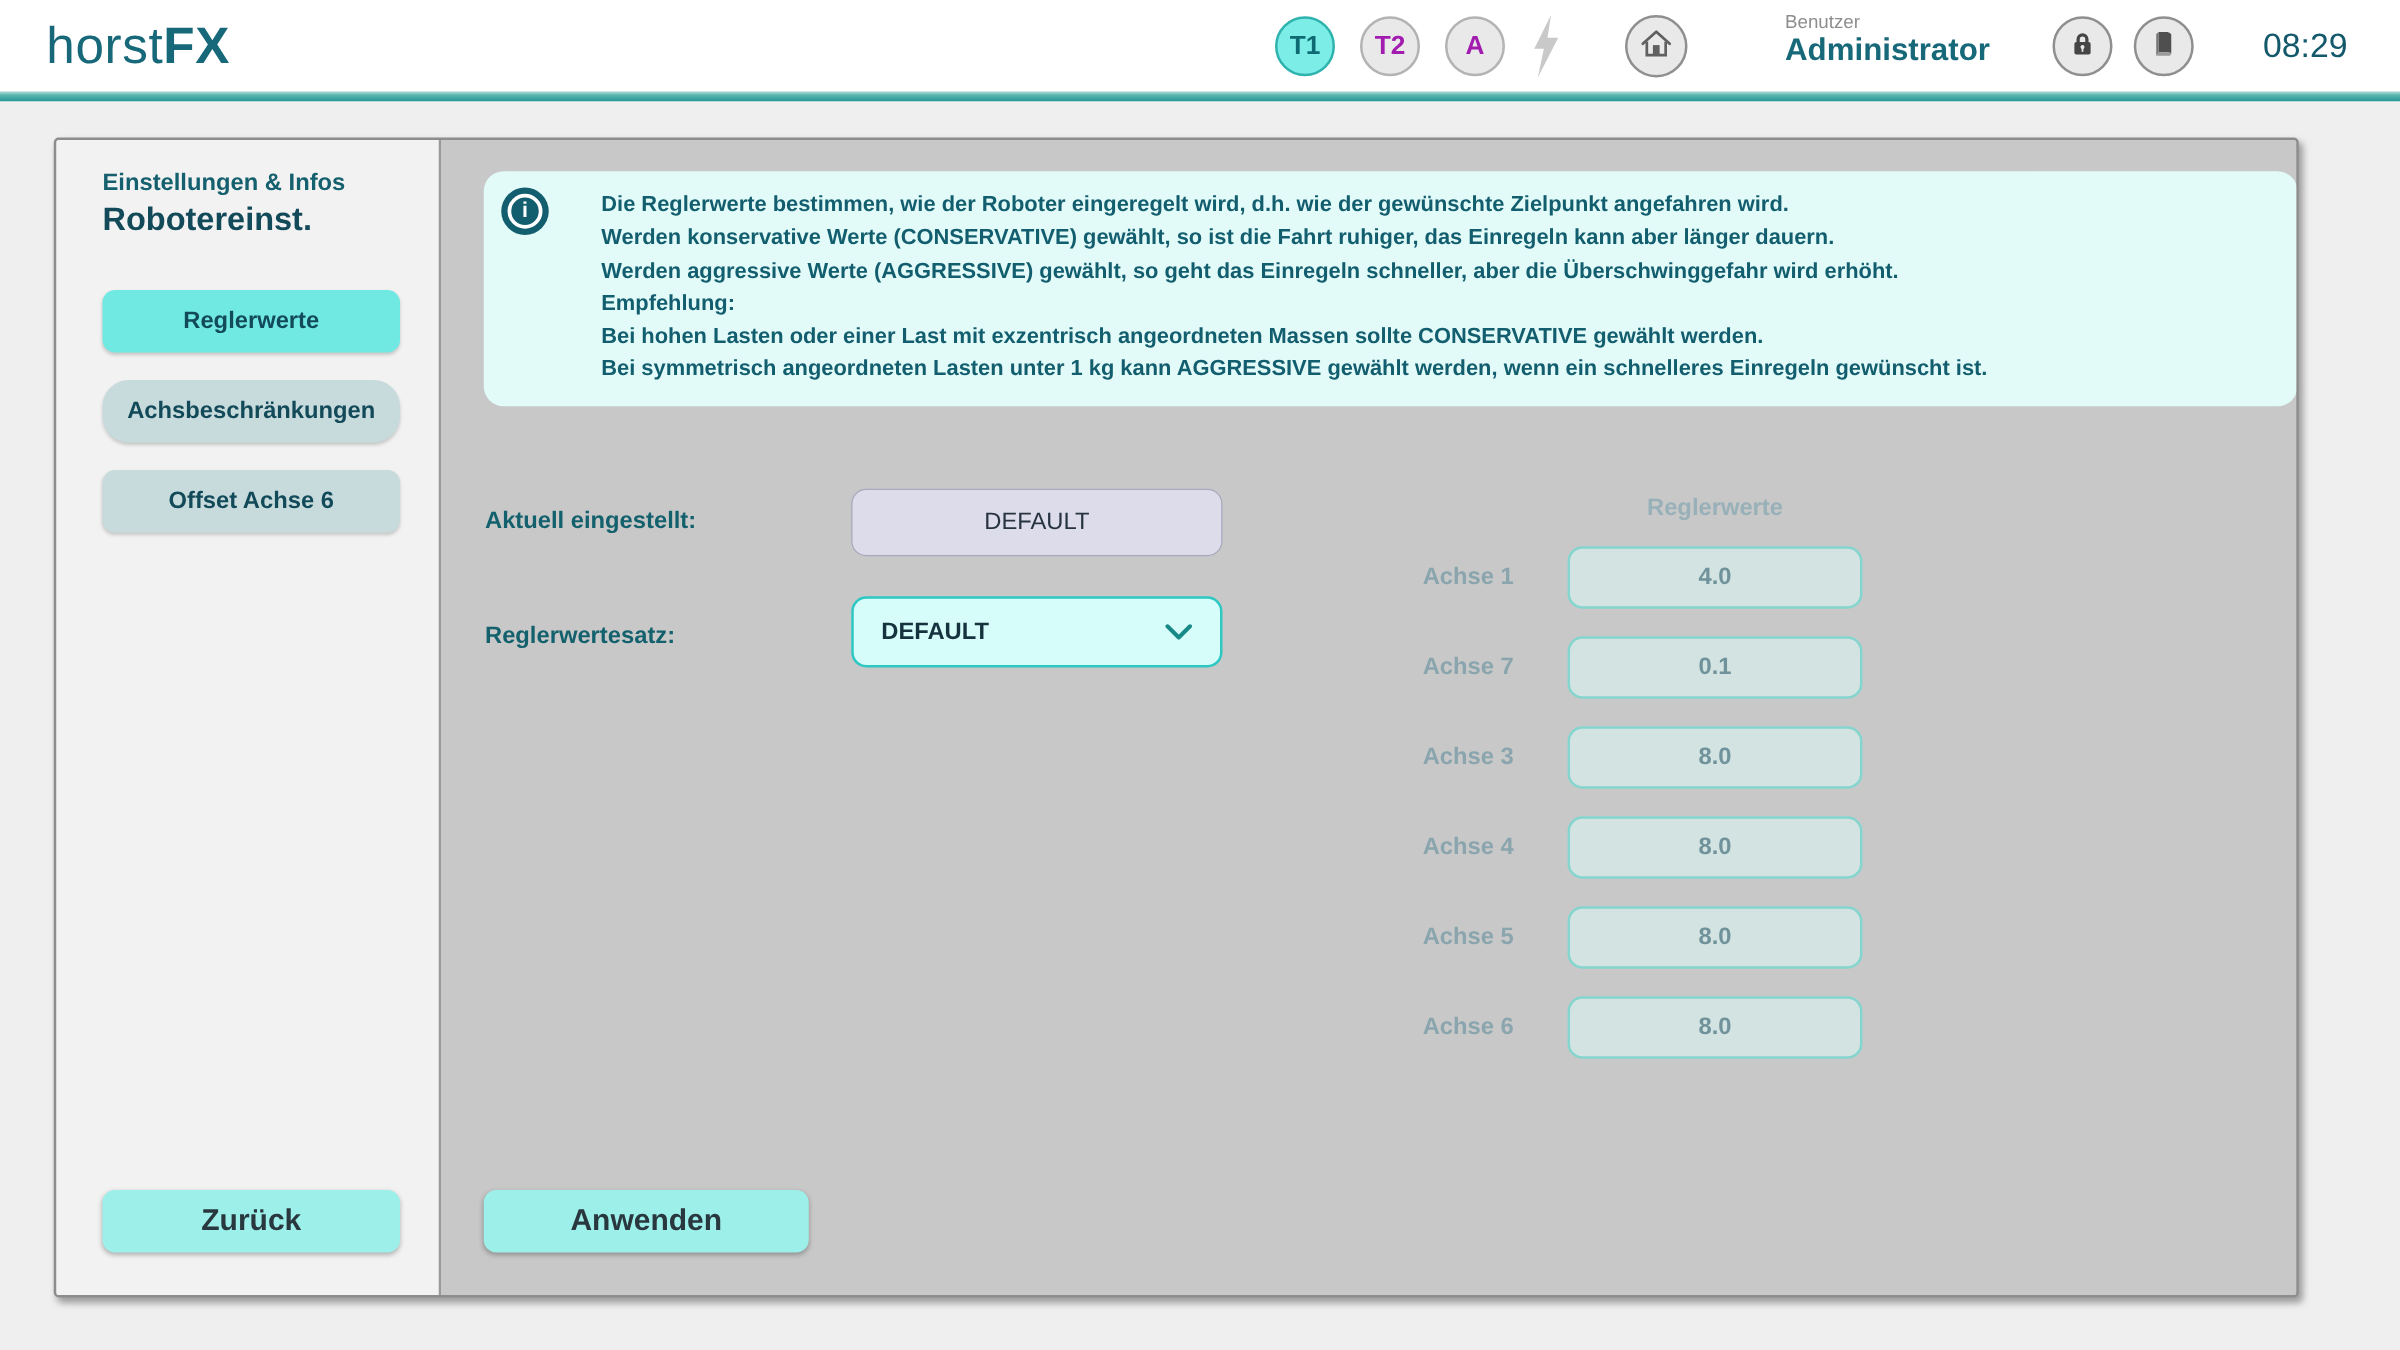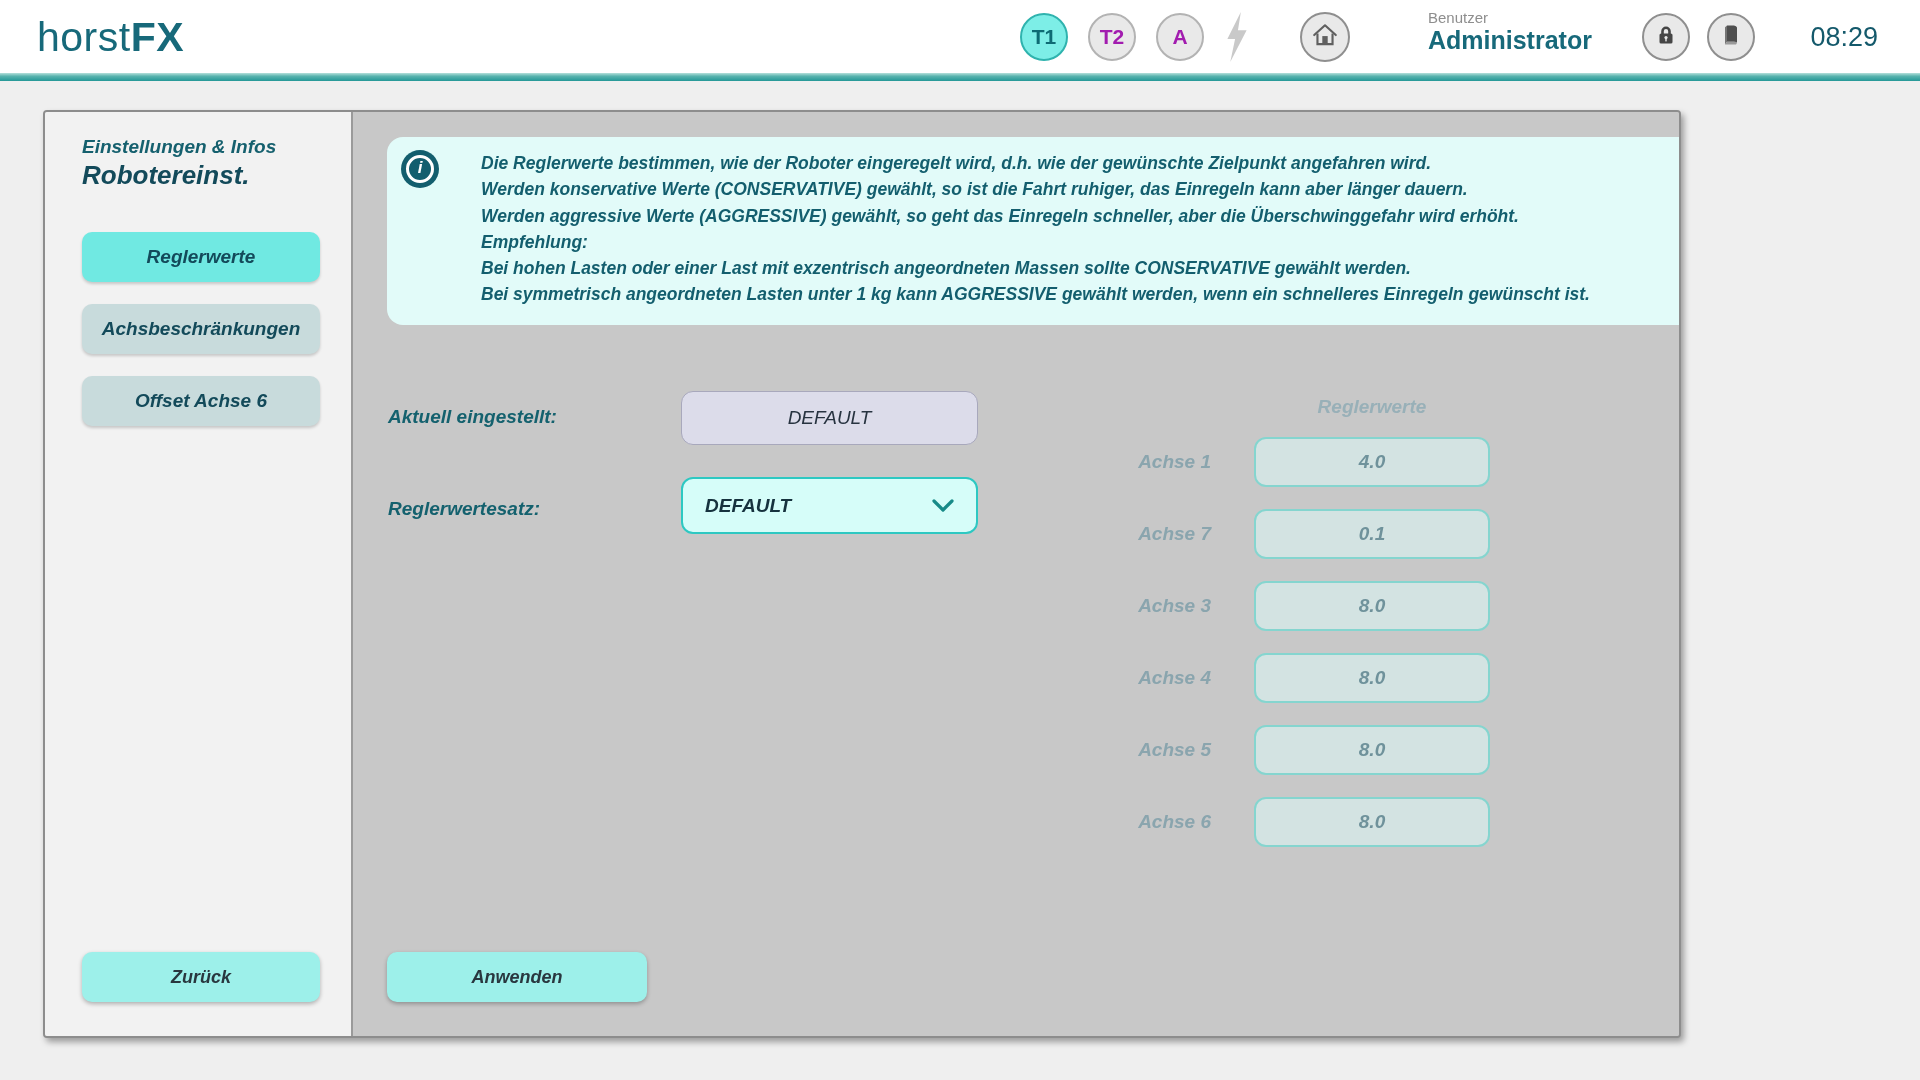--- a/index.html
+++ b/index.html
@@ -28,39 +28,39 @@
     display:flex; align-items:center; justify-content:center; }
 
   .user-block { position:absolute; left:1428px; top:9px; line-height:1.15; }
   .user-label { font-size:15px; color:#8e8e8e; font-weight:400; }
   .user-name { font-size:25px; color:#17697a; font-weight:600; }
 
   .clock { position:absolute; right:42px; top:50%; transform:translateY(-50%);
     font-size:27px; color:#14596b; font-weight:500; }
 
   
-  .panel { position:absolute; left:43px; top:110px; width:1638px; height:928px;
+  .panel { position:absolute; left:43px; top:110px; width:1796px; height:928px;
     border:2px solid #8d8d8d; border-radius:4px; display:flex;
-    box-shadow:3px 4px 6px rgba(0,0,0,0.35); background:#c8c8c8; overflow:hidden;font-style:italic; }
+    box-shadow:3px 4px 6px rgba(0,0,0,0.35); background:#c8c8c8; overflow:hidden; }
 
   .sidebar { position:relative; width:308px; background:#f2f2f2;
     border-right:2px solid #9a9a9a; flex:0 0 308px; }
   .section-title { position:absolute; left:37px; top:24px; font-size:19px; font-weight:600; color:#15606e; }
   .page-title { position:absolute; left:37px; top:48px; font-size:26px; font-weight:800; color:#134a5a; }
 
   .nav-btn { position:absolute; left:37px; width:238px; height:50px; border-radius:10px;
     display:flex; align-items:center; justify-content:center;
     font-size:19px; font-weight:600; color:#134a5a; cursor:pointer;
     box-shadow:0 2px 3px rgba(0,0,0,0.18); }
   .nav-active { background:#70e9e2; }
   .nav-inactive { background:#c8dbdc; }
 
   .action-btn { position:absolute; height:50px; border-radius:10px; background:#9df0ea;
     display:flex; align-items:center; justify-content:center;
-    font-size:18px; font-weight:600; color:#29373f; cursor:pointer;
+    font-size:24px; font-weight:600; color:#29373f; cursor:pointer;
     box-shadow:0 2px 4px rgba(0,0,0,0.28); }
   .back-btn { left:37px; top:840px; width:238px; }
 
   .main { position:relative; flex:1; background:#c8c8c8; }
 
   
   .info-box { position:absolute; left:34px; top:25px; width:1451px; height:188px;
     background:#e2fbf9; border-radius:16px; }
   .info-icon { position:absolute; left:14px; top:13px; width:38px; height:38px;
     border-radius:50%; background:#135e6e; }
@@ -164,21 +164,21 @@
 
 <div class="panel">
 
   <div class="sidebar">
     <div class="section-title">Einstellungen &amp; Infos</div>
     <div class="page-title">Robotereinst.</div>
 
     <div class="nav-btn nav-active" style="top:120px;">
       <span>Reglerwerte</span>
     </div>
-    <div class="nav-btn nav-inactive" style="top:192px;">
+    <div class="nav-btn nav-inactive" style="top:192px;border-radius:21px;">
       <span>Achsbeschränkungen</span>
     </div>
     <div class="nav-btn nav-inactive" style="top:264px;">
       <span>Offset Achse 6</span>
     </div>
 
     <div class="action-btn back-btn">
       <span>Zurück</span>
     </div>
   </div>

